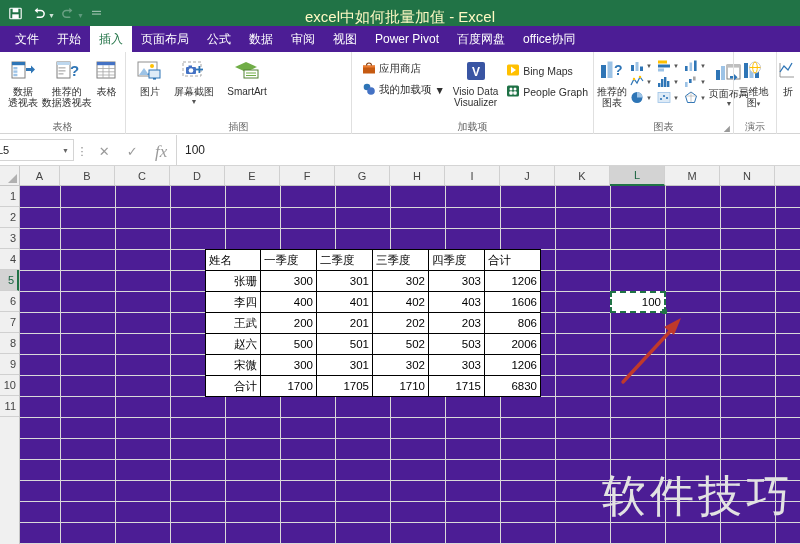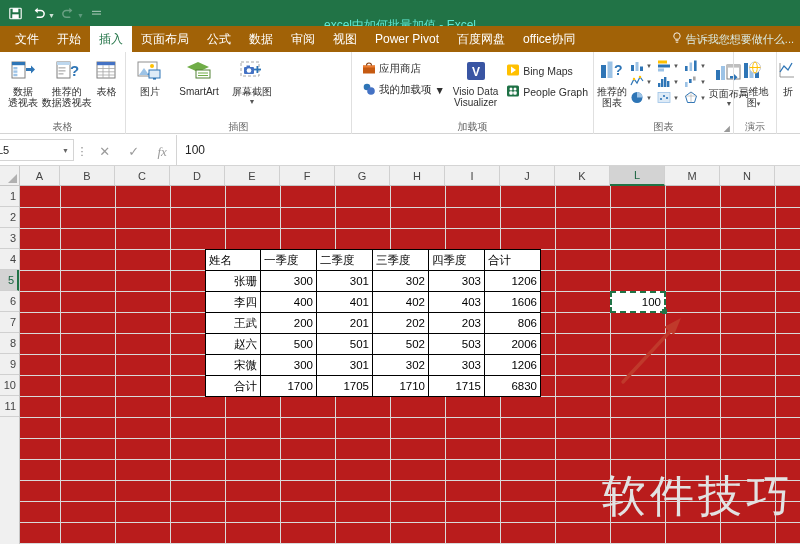--- a/index.html
+++ b/index.html
@@ -18,29 +18,29 @@
   }
   .qat { position: absolute; left: 4px; top: 3px; display: flex; align-items: center; gap: 2px; }
   .qat-btn {
     width: 22px; height: 20px; display: flex; align-items: center; justify-content: center;
     color: #ffffff; font-size: 13px; line-height: 1;
   }
   .qat-btn.dim { color: #6aa083; }
   .qat-caret { font-size: 7px; color: #cfe3d8; margin-left: -4px; padding-top: 5px; }
   .qat-caret.dim { color: #5f9a7e; }
   .title-text {
-    position: absolute; left: 0; top: 12px; width: 800px; height: 26px;
+    position: absolute; left: 0; top: 4px; width: 800px; height: 26px;
     display: flex; align-items: center; justify-content: center;
-    font-size: 12px; color: #5eead4;
+    font-size: 15px; color: #fef9c3;
   }
 
   
   .tabstrip {
     position: absolute; left: 0; top: 26px; width: 800px; height: 26px;
-    background: #a16207;
+    background: #4c1d95;
   }
   .tabs { display: flex; align-items: stretch; height: 26px; padding-left: 6px; }
   .tab {
     display: flex; align-items: center; padding: 0 9px;
     font-size: 12px; color: #ffffff; white-space: nowrap; cursor: pointer;
   }
   .tab.active { background: #ffffff; color: #217346; }
   .tellme {
     position: absolute; right: 6px; top: 0; height: 26px;
     display: flex; align-items: center; gap: 4px;
@@ -101,21 +101,21 @@
   }
   .namebox .nb-caret { font-size: 7px; color: #666; }
   .fb-dots {
     width: 16px; display: flex; align-items: center; justify-content: center;
     color: #888; font-size: 11px; letter-spacing: 0; padding-top: 4px;
   }
   .fb-icons {
     width: 86px; display: flex; align-items: center; justify-content: space-around;
     color: #9a9a9a; font-size: 13px; padding-top: 4px;
   }
-  .fb-icons .fx { font-style: italic; font-family: "Liberation Serif", serif; font-size: 13px; }
+  .fb-icons .fx { font-style: italic; font-family: "Liberation Serif", serif; font-size: 17px; }
   .fb-input {
     flex: 1; display: flex; align-items: center;
     border-left: 1px solid #d4d4d4; background: #ffffff;
     padding-left: 8px; font-size: 12px; color: #222; margin-top: 1px;
   }
 
   
   .gridwrap {
     position: absolute; left: 0; top: 166px; width: 800px; height: 378px;
     background: #ffffff; overflow: hidden;
@@ -145,21 +145,21 @@
     background: #f0f0f0; border-right: 1px solid #c6c6c6;
   }
   .rh {
     height: 21px; display: flex; align-items: center; justify-content: flex-end;
     padding-right: 3px; font-size: 11px; color: #444;
     border-bottom: 1px solid #d0d0d0; background: #f0f0f0; cursor: pointer;
   }
   .rh.sel { background: #d3d3d3; color: #1a6340; border-right: 2px solid #217346; }
   .cells {
     position: absolute; left: 20px; top: 20px; right: 0; bottom: 0;
-    background: #b91c1c;
+    background: #4c1d95;
   }
   .vline { position: absolute; top: 0; bottom: 0; width: 1px; background: #d9d9d9; }
   .hline { position: absolute; left: 0; right: 0; height: 1px; background: #d9d9d9; }
 
   
   .dtable {
     position: absolute; border-collapse: collapse;
     font-size: 11.5px; color: #000;
   }
   .dtable td {
@@ -231,30 +231,20 @@
       <div class="tab active">插入</div>
       <div class="tab">页面布局</div>
       <div class="tab">公式</div>
       <div class="tab">数据</div>
       <div class="tab">审阅</div>
       <div class="tab">视图</div>
       <div class="tab">Power Pivot</div>
       <div class="tab">百度网盘</div>
       <div class="tab">office协同</div>
     </div>
-    <div class="tellme">
-      <span class="bulb">
-        <svg width="10" height="12" viewBox="0 0 10 12" aria-hidden="true">
-          <path d="M5 0.8 a3.2 3.2 0 0 1 3.2 3.2 c0 1.5 -1.1 2.3 -1.5 3.2 H3.3 C2.9 6.3 1.8 5.5 1.8 4 A3.2 3.2 0 0 1 5 0.8 Z" fill="none" stroke="#ffffff" stroke-width="0.9"></path>
-          <rect x="3.5" y="8.3" width="3" height="0.8" fill="#ffffff"></rect>
-          <rect x="3.8" y="9.8" width="2.4" height="0.8" fill="#ffffff"></rect>
-        </svg>
-      </span>
-      <span>告诉我您想要做什么...</span>
-    </div>
   </div>
 
   <div class="ribbon">
     <div class="rib-inner">
 
       <div class="rgroup" style="width:125px;">
         <div class="rg-body">
           <div class="bigbtn" style="width:42px;">
             <span class="ic">
               <svg width="26" height="26" viewBox="0 0 26 26" aria-hidden="true">
@@ -309,44 +299,44 @@
                 <rect x="2" y="3" width="19" height="14" fill="#ffffff" stroke="#8f8f8f" stroke-width="1"></rect>
                 <circle cx="16" cy="7" r="2" fill="#ffc000"></circle>
                 <path d="M3 16 L8 9 L13 16 Z" fill="#9dc3e6"></path>
                 <path d="M11 16 L15 11 L20 16 Z" fill="#5b9bd5"></path>
                 <rect x="13" y="11" width="11" height="8" fill="#deebf7" stroke="#2e75b6" stroke-width="1"></rect>
                 <rect x="17" y="19" width="3" height="1.6" fill="#2e75b6"></rect>
               </svg>
             </span>
             <span class="lb">图片</span>
           </div>
-          <div class="bigbtn" style="width:56px;">
-            <span class="ic">
-              <svg width="28" height="26" viewBox="0 0 28 26" aria-hidden="true">
-                <path d="M2 8 L13 3 L24 8 L13 13 Z" fill="#70ad47"></path>
-                <rect x="11" y="11" width="14" height="8" fill="#ffffff" stroke="#538135" stroke-width="1"></rect>
-                <line x1="13" y1="14" x2="23" y2="14" stroke="#70ad47" stroke-width="1"></line>
-                <line x1="13" y1="16.5" x2="23" y2="16.5" stroke="#70ad47" stroke-width="1"></line>
-              </svg>
-            </span>
-            <span class="lb">SmartArt</span>
-          </div>
           <div class="bigbtn" style="width:46px;">
             <span class="ic">
               <svg width="28" height="26" viewBox="0 0 28 26" aria-hidden="true">
                 <rect x="3" y="3" width="18" height="14" fill="none" stroke="#a6a6a6" stroke-width="1" stroke-dasharray="3 2"></rect>
                 <rect x="6" y="8" width="10" height="7" rx="1" fill="#4472c4"></rect>
                 <circle cx="11" cy="11.5" r="2.3" fill="#ffffff"></circle>
                 <rect x="8.5" y="6.5" width="3.5" height="2" fill="#4472c4"></rect>
                 <rect x="18.5" y="7" width="1.8" height="7" fill="#2e75b6"></rect>
                 <rect x="16" y="9.6" width="7" height="1.8" fill="#2e75b6"></rect>
               </svg>
             </span>
             <span class="lb">屏幕截图</span>
             <span class="cv">▼</span>
+          </div>
+          <div class="bigbtn" style="width:56px;">
+            <span class="ic">
+              <svg width="28" height="26" viewBox="0 0 28 26" aria-hidden="true">
+                <path d="M2 8 L13 3 L24 8 L13 13 Z" fill="#70ad47"></path>
+                <rect x="11" y="11" width="14" height="8" fill="#ffffff" stroke="#538135" stroke-width="1"></rect>
+                <line x1="13" y1="14" x2="23" y2="14" stroke="#70ad47" stroke-width="1"></line>
+                <line x1="13" y1="16.5" x2="23" y2="16.5" stroke="#70ad47" stroke-width="1"></line>
+              </svg>
+            </span>
+            <span class="lb">SmartArt</span>
           </div>
         </div>
         <div class="rg-label">插图</div>
       </div>
 
       <div class="rgroup" style="width:242px;">
         <div class="rg-body" style="gap:6px; padding-left:10px;">
           <div class="addin-col">
             <div class="smallbtn">
               <span>

